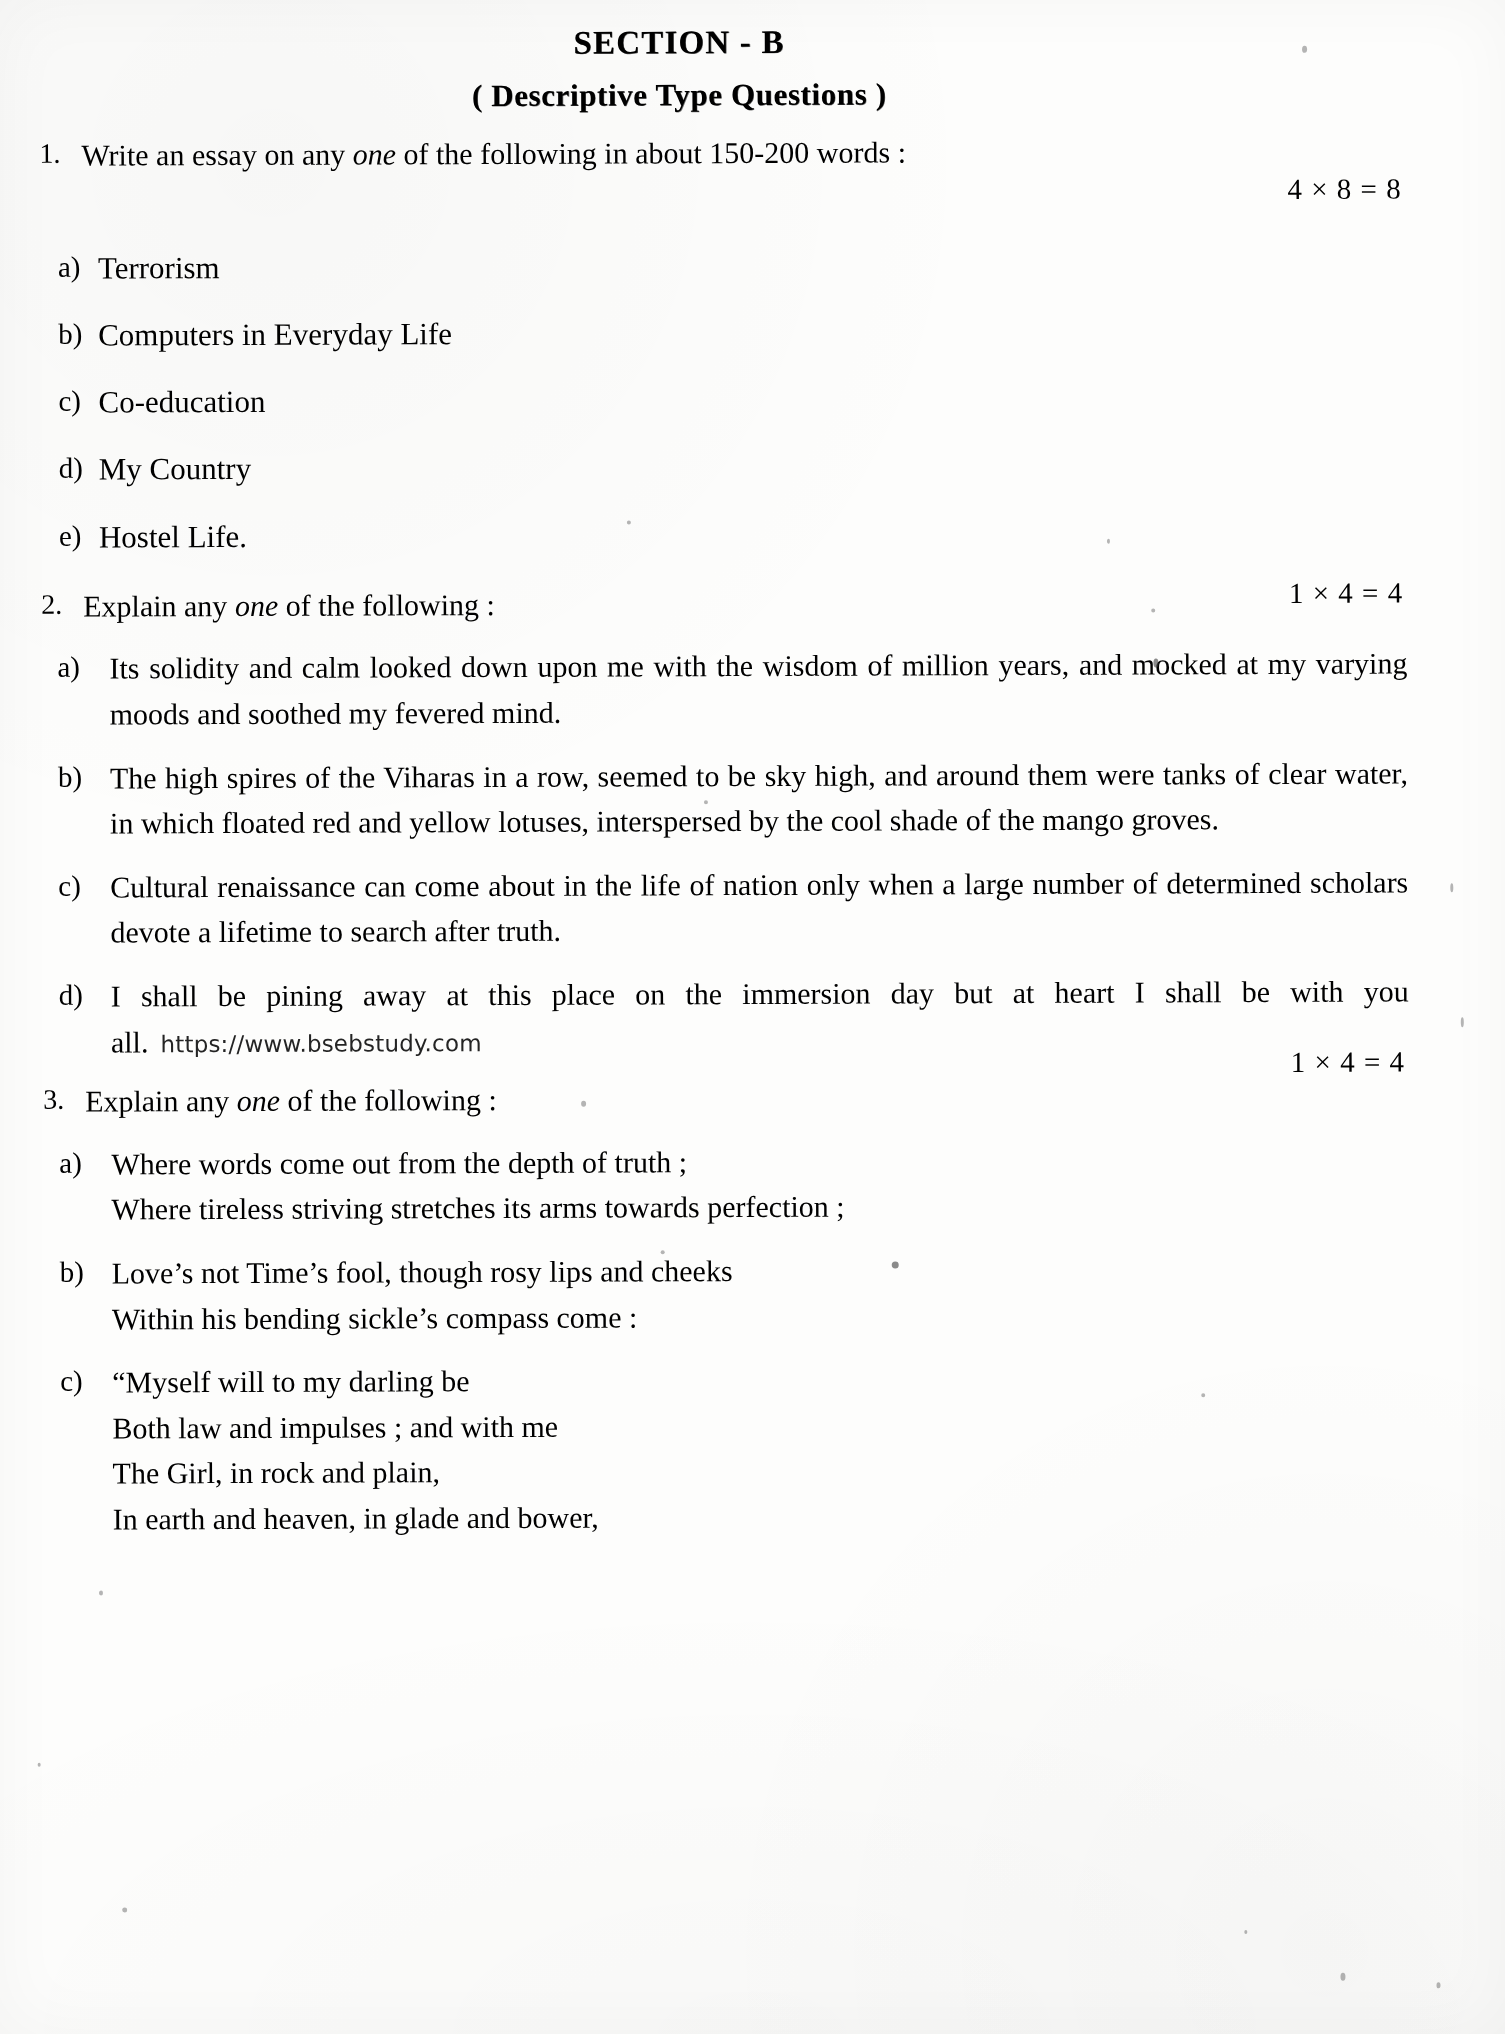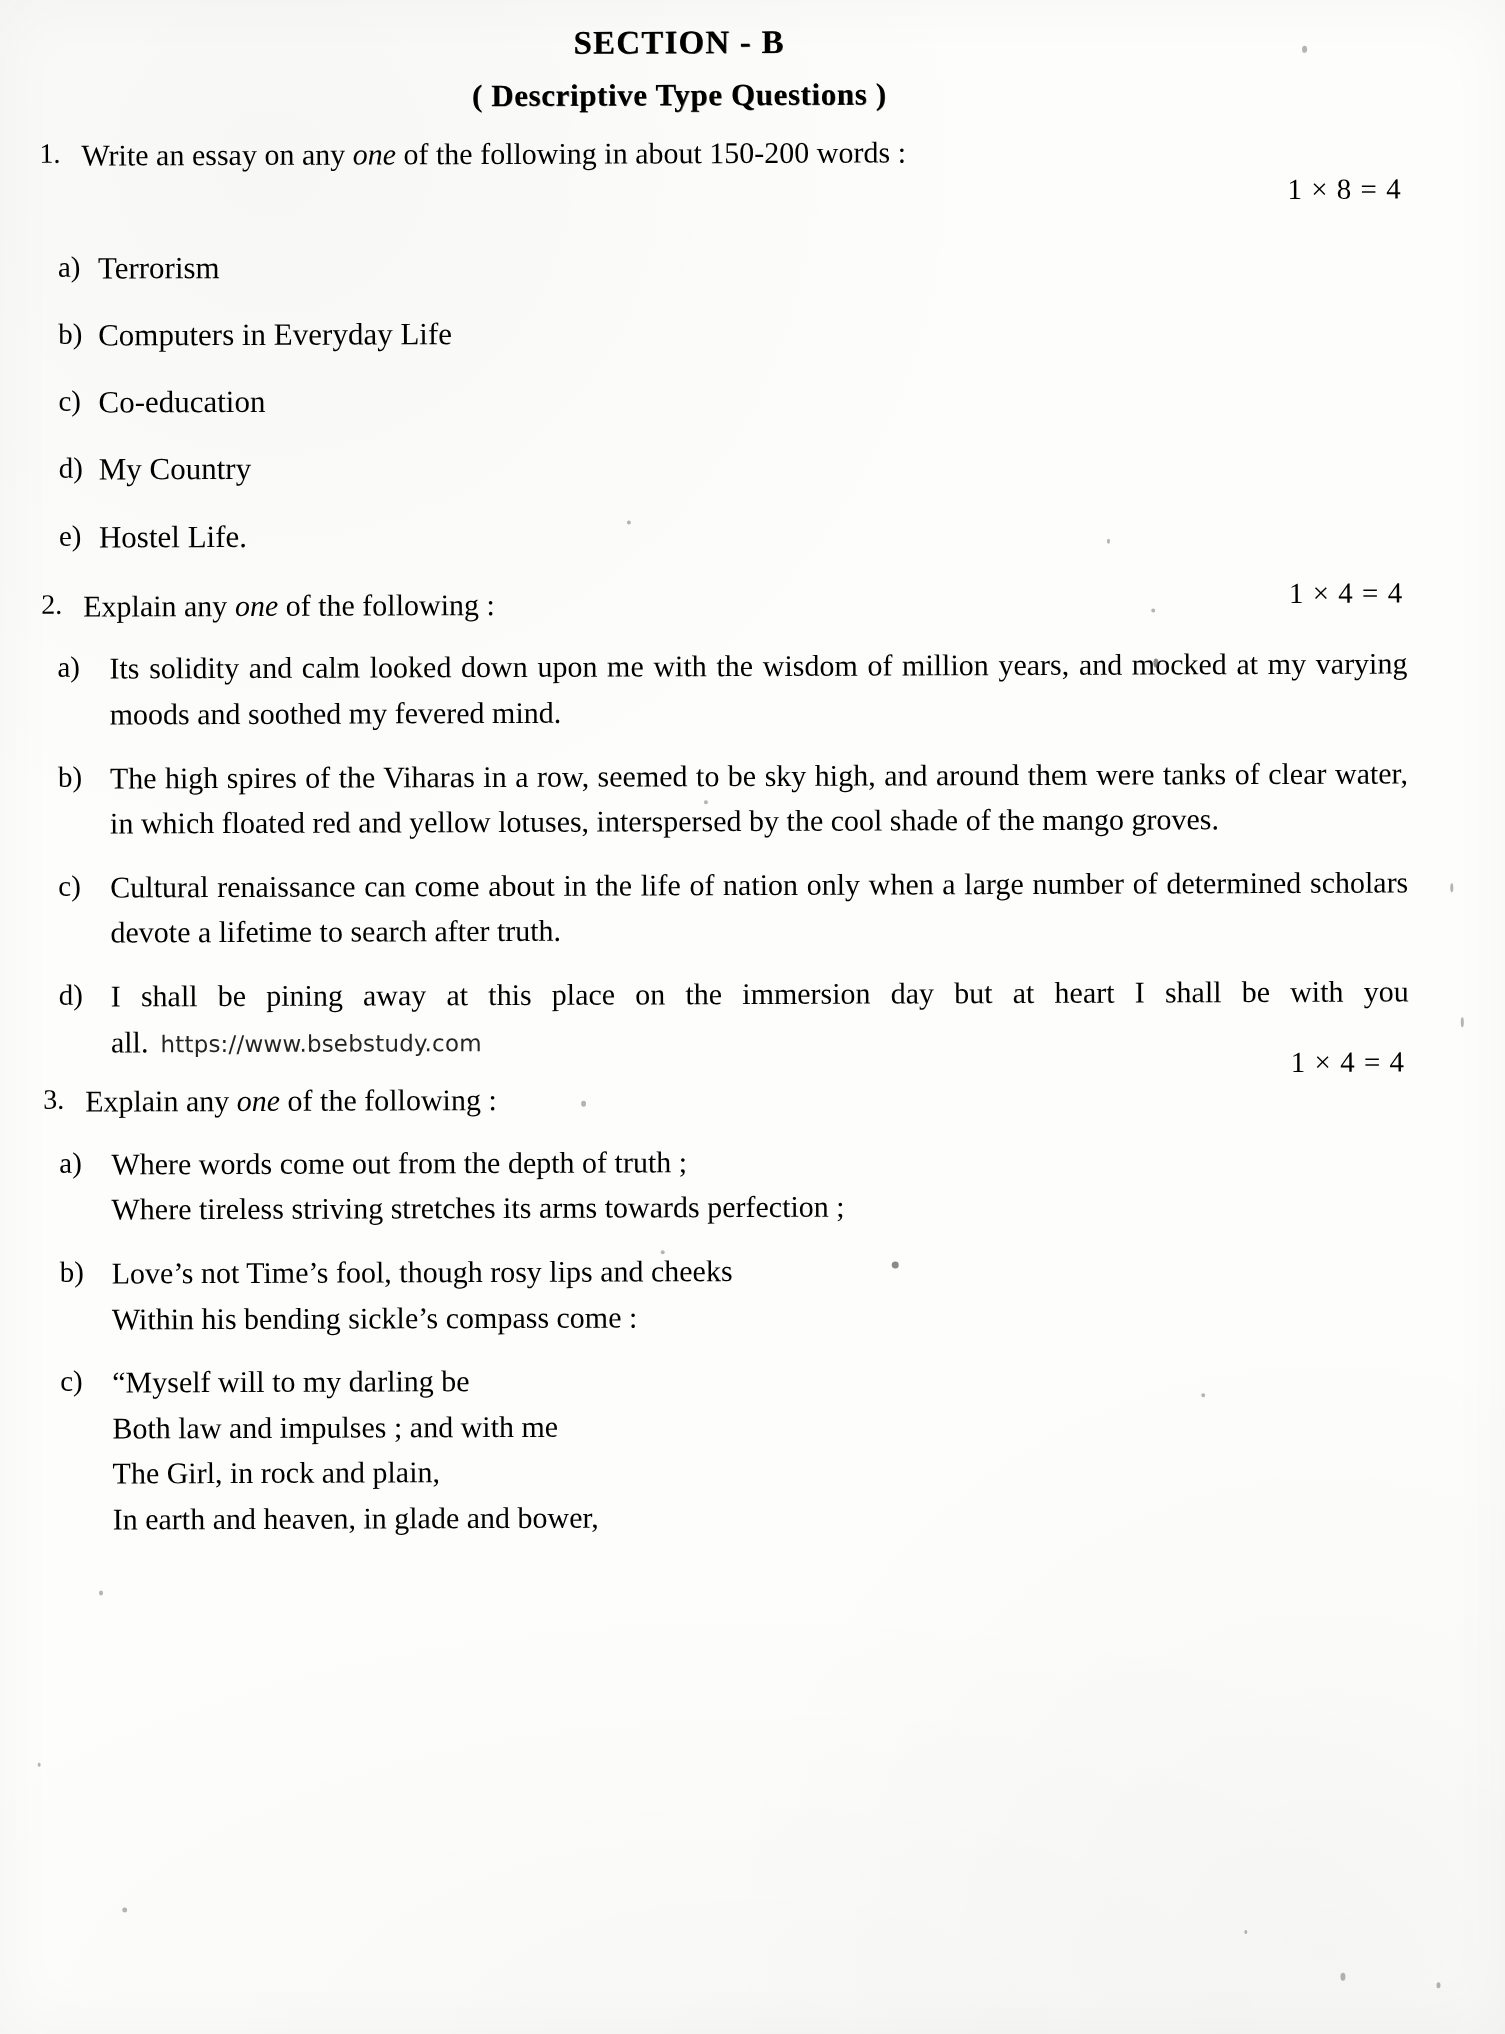--- a/index.html
+++ b/index.html
@@ -187,21 +187,21 @@
       <div class="section-sub">( Descriptive Type Questions )</div>
 
       <div class="q">
         <div class="q-num">1.</div>
         <div class="q-body">
           <span>Write an essay on any </span><em>one</em><span> of the following in about 150-200 words :</span>
         </div>
       </div>
 
       <div class="marks-block">
-        <div class="marks">1 × 8 = 4</div>
+        <div class="marks">4 × 8 = 8</div>
       </div>
 
       <div class="opts opts-wide">
         <div class="opt">
           <div class="opt-label">a)</div>
           <div class="opt-text nojust">Terrorism</div>
         </div>
         <div class="opt">
           <div class="opt-label">b)</div>
           <div class="opt-text nojust">Computers in Everyday Life</div>

